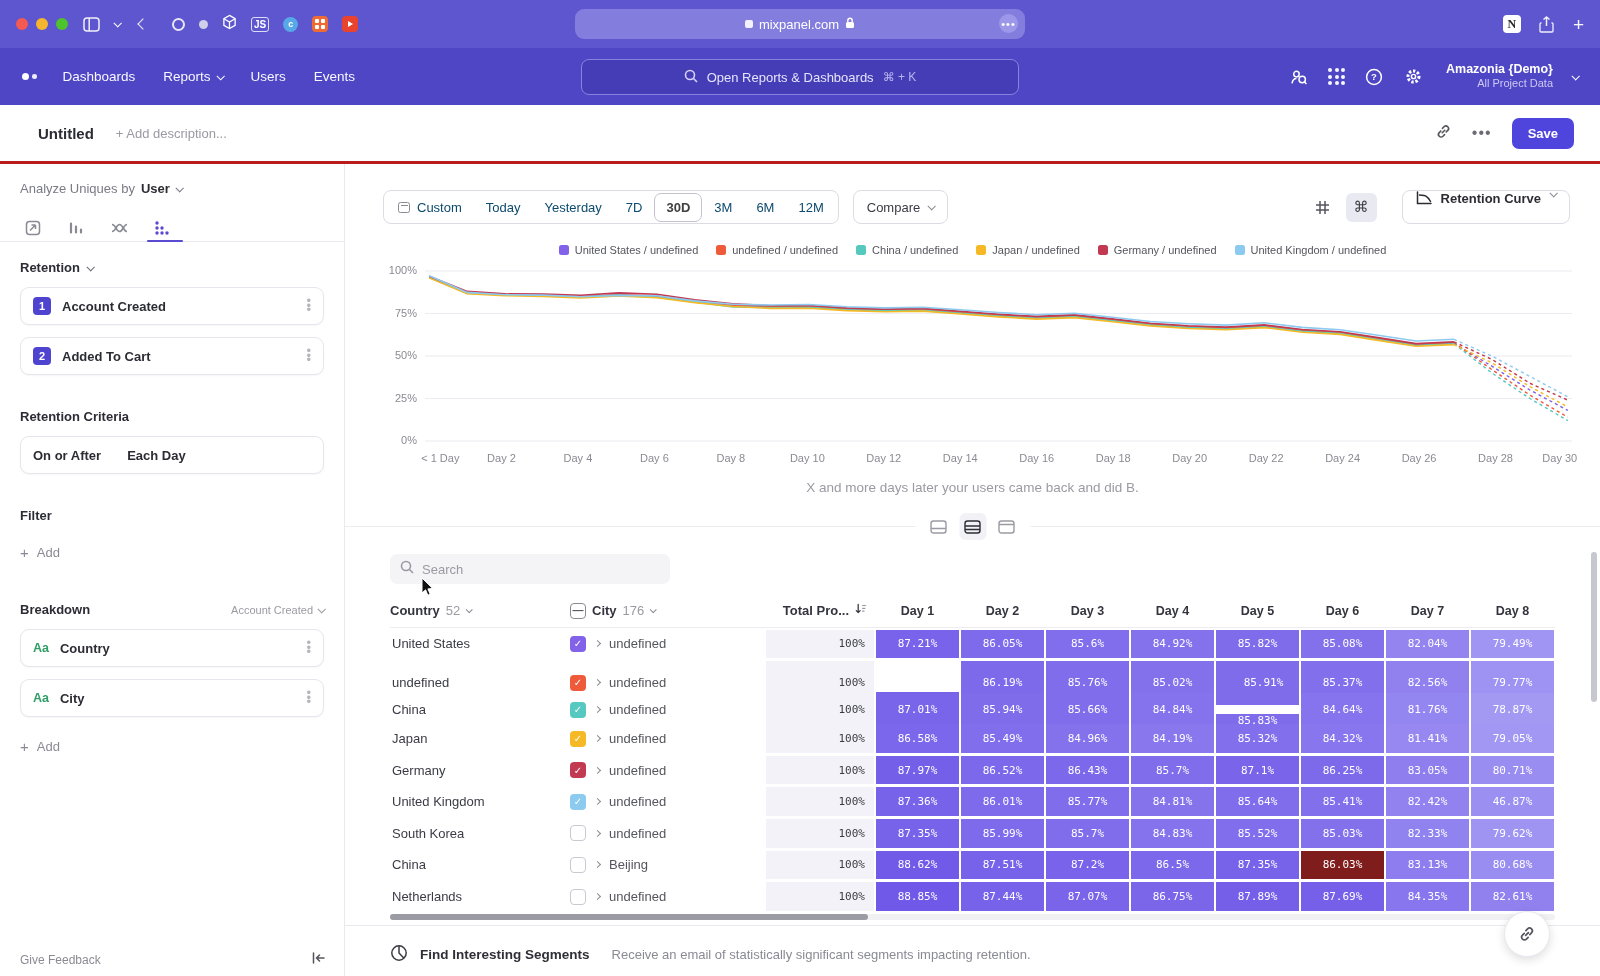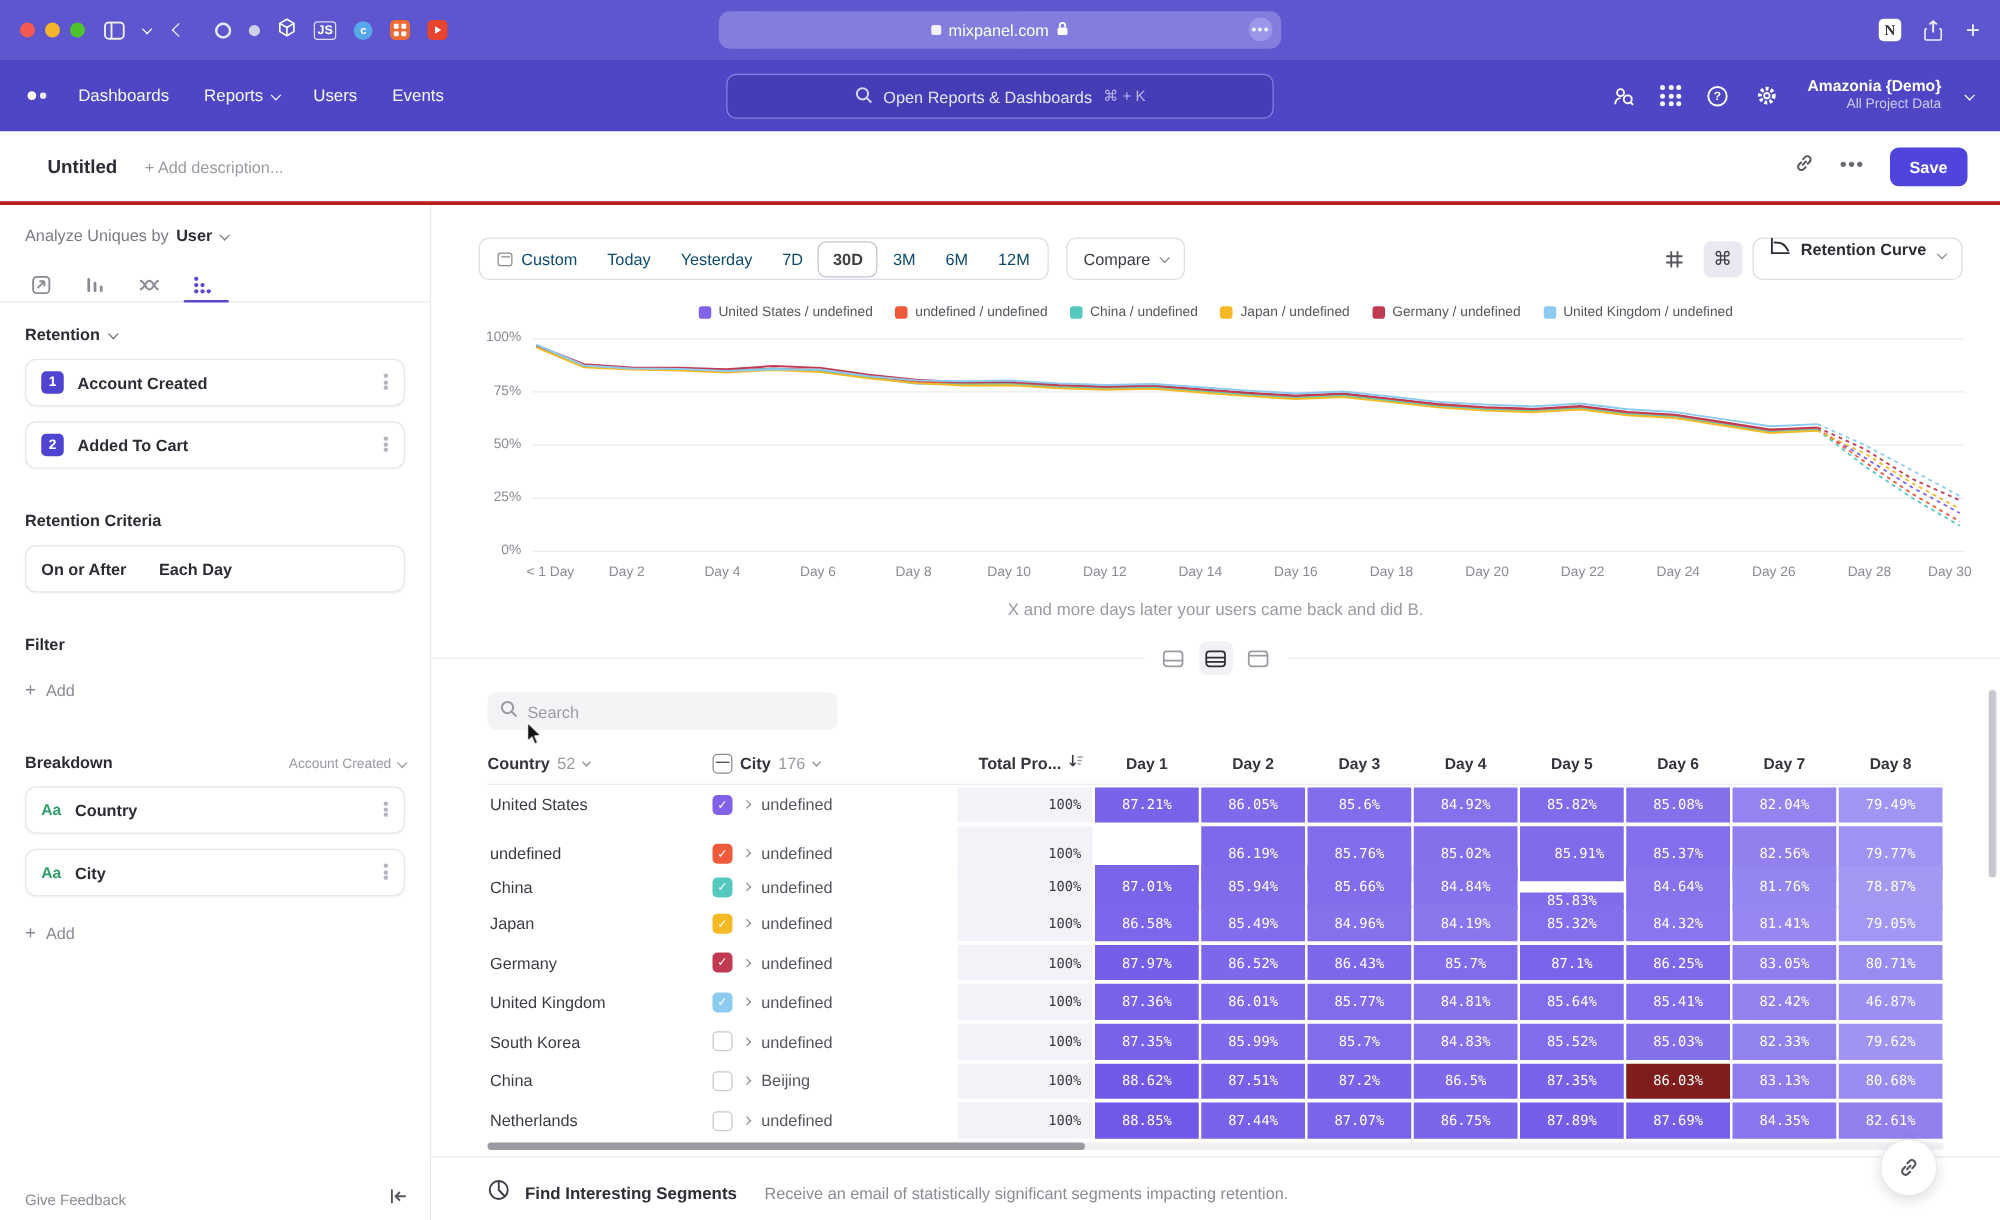--- a/index.html
+++ b/index.html
@@ -85,21 +85,21 @@
 .range-group{display:flex;align-items:center;border:1px solid #dcdce4;border-radius:8px;height:34px;padding:0 2px;background:#fff}
 .range-btn{border:none;background:none;font-family:inherit;font-size:13px;color:#0c4a6e;padding:7px 12px;display:flex;align-items:center;gap:7px;border-radius:7px}
 .range-btn.active{border:1px solid #c3c3cf;font-weight:700;color:#404040;background:#fff;padding:6px 11px}
 .cal-icon{width:12px;height:11px;border:1.4px solid #8a8a94;border-radius:2.5px;position:relative;display:inline-block}
 .cal-icon:before{content:"";position:absolute;left:1.5px;right:1.5px;top:2px;border-top:1.4px solid #8a8a94}
 .compare-btn{display:flex;align-items:center;gap:8px;border:1px solid #dcdce4;border-radius:8px;height:34px;padding:0 13px;font-size:13px;color:#3b3b45;background:#fff;margin-left:14px}
 .tb-right{margin-left:auto;display:flex;align-items:center;gap:8px}
 .sq-btn{width:31px;height:29px;border-radius:6px;display:flex;align-items:center;justify-content:center;color:#55555e}
 .sq-btn.sel{background:#e9e9f2}
 .cmd-glyph{font-size:15px;color:#3b3b45}
-.view-dd{display:flex;align-items:flex-end;gap:9px;border:1px solid #dcdce4;border-radius:8px;height:34px;padding:16px 13px;font-size:13px;color:#2c2c35;font-weight:600;background:#fff;margin-left:0}
+.view-dd{display:flex;align-items:flex-start;gap:9px;border:1px solid #dcdce4;border-radius:8px;height:34px;padding:0 13px;font-size:13px;color:#2c2c35;font-weight:600;background:#fff;margin-left:17px}
 
 .legend{display:flex;justify-content:center;gap:18px;margin-top:20px}
 .lg-item{display:flex;align-items:center;gap:6px;font-size:11px;color:#55555e}
 .lg-sw{width:10px;height:10px;border-radius:2.5px;display:inline-block}
 .chart-wrap{display:flex;margin:8px 28px 0 38px}
 .y-axis{width:42px;display:flex;flex-direction:column;justify-content:space-between;height:182px;padding-right:8px;text-align:right;font-size:11px;color:#8a8a94}
 .plot{flex:1;height:182px}
 .plot svg{width:100%;height:100%;display:block}
 .x-axis{position:relative;height:18px;margin:4px 28px 0 80px;font-size:11px;color:#8a8a94}
 .x-axis span{position:absolute;top:2px;transform:translateX(-50%);white-space:nowrap}

